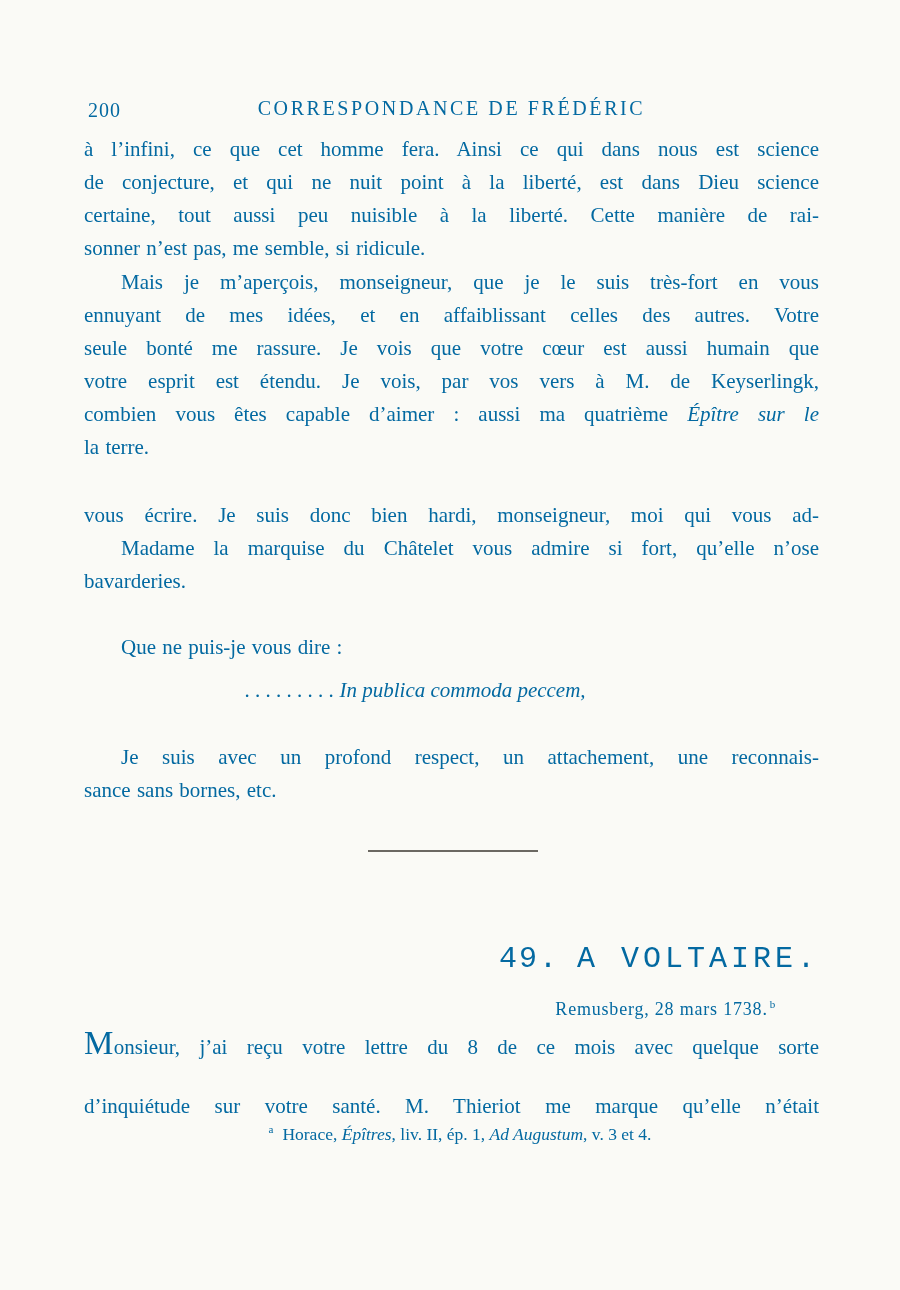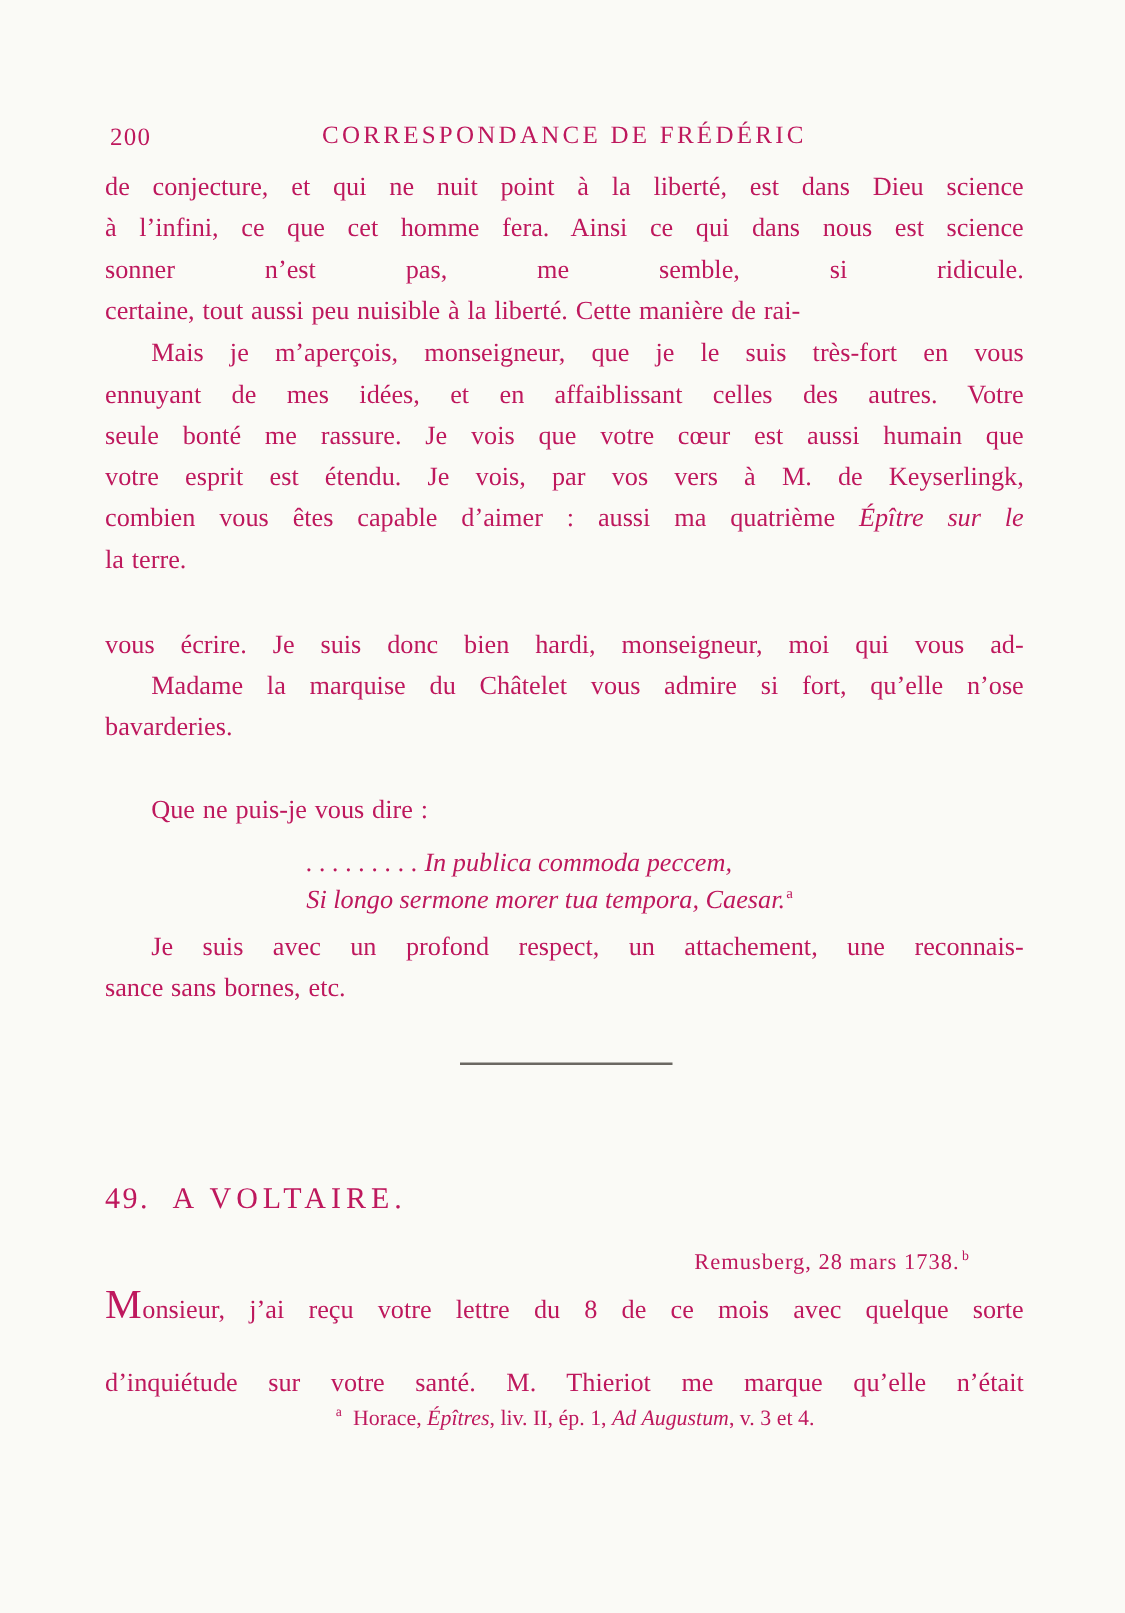--- a/index.html
+++ b/index.html
@@ -31,49 +31,49 @@
   .p2{top:266px;}
   .p3{top:499px;}
   .p4{top:631px;}
   .verse{position:absolute;left:245px;top:676px;font-size:21px;line-height:29px;font-style:italic;}
   .verse .line{text-align:left;}
   .verse sup{font-size:12px;margin-left:1px;}
   .p5{top:741px;}
 
   .divider{position:absolute;top:850px;left:368px;width:170px;height:2px;background:#6b6862;}
 
-  .letter-heading{position:absolute;top:942px;left:84px;width:735px;text-align:left;font-size:24px;line-height:34px;white-space:nowrap;}
+  .letter-heading{position:absolute;top:942px;left:84px;width:735px;text-align:right;font-size:30px;line-height:34px;white-space:nowrap;font-family:Liberation Mono, monospace;}
   .letter-number{letter-spacing:2px;margin-right:18px;}
   .letter-title{letter-spacing:4px;}
 
   .dateline{position:absolute;top:997px;right:124px;font-size:18px;line-height:24px;letter-spacing:0.8px;white-space:nowrap;}
   .dateline sup{font-size:11px;margin-left:2px;}
 
   .opening{top:1031px;}
   .big-initial{font-size:33px;line-height:0;letter-spacing:0.5px;}
 
   .footnotes{position:absolute;left:110px;top:1121px;width:700px;font-size:17.5px;line-height:27px;}
   .footnotes .line{text-align:center;}
   .footnotes sup{font-size:11px;margin-right:9px;}
 </style>
 </head>
 <body>
 
-<div class="page" style="background: rgb(250, 250, 246); color: #be185d;">
+<div class="page" style="background: rgb(250, 250, 246); color: #0369a1;">
 
   <div class="running-header">
     <span class="pagenum">200</span>
     <span class="running-title">CORRESPONDANCE DE FRÉDÉRIC</span>
   </div>
 
   <div class="para p1">
+      <div class="line"><span>à l’infini, ce que cet homme fera. Ainsi ce qui dans nous est science</span></div>
       <div class="line"><span>de conjecture, et qui ne nuit point à la liberté, est dans Dieu science</span></div>
-      <div class="line"><span>à l’infini, ce que cet homme fera. Ainsi ce qui dans nous est science</span></div>
+      <div class="line"><span>certaine, tout aussi peu nuisible à la liberté. Cette manière de rai-</span></div>
       <div class="line"><span>sonner n’est pas, me semble, si ridicule.</span></div>
-      <div class="line"><span>certaine, tout aussi peu nuisible à la liberté. Cette manière de rai-</span></div>
     </div>
 
   <div class="para p2">
       <div class="line indent"><span>Mais je m’aperçois, monseigneur, que je le suis très-fort en vous</span></div>
       <div class="line"><span>ennuyant de mes idées, et en affaiblissant celles des autres. Votre</span></div>
       <div class="line"><span>seule bonté me rassure. Je vois que votre cœur est aussi humain que</span></div>
       <div class="line"><span>votre esprit est étendu. Je vois, par vos vers à M. de Keyserlingk,</span></div>
       <div class="line"><span>combien vous êtes capable d’aimer : aussi ma quatrième </span><span class="it">Épître sur le</span></div>
       <div class="line"><span>la terre.</span></div>
     </div>
@@ -83,21 +83,20 @@
       <div class="line indent"><span>Madame la marquise du Châtelet vous admire si fort, qu’elle n’ose</span></div>
       <div class="line"><span>bavarderies.</span></div>
     </div>
 
   <div class="para p4">
       <div class="line indent"><span>Que ne puis-je vous dire :</span></div>
     </div>
 
   <div class="verse">
       <div class="line"><span class="it">. . . . . . . . . In publica commoda peccem,</span></div>
-      <div class="line"><span class="it">Si longo sermone morer tua tempora, Caesar.</span><sup>a</sup></div>
     </div>
 
   <div class="para p5">
       <div class="line indent"><span>Je suis avec un profond respect, un attachement, une reconnais-</span></div>
       <div class="line"><span>sance sans bornes, etc.</span></div>
     </div>
 
   <div class="divider" style="background: rgb(107, 104, 98);"></div>
 
   <div class="letter-heading">

